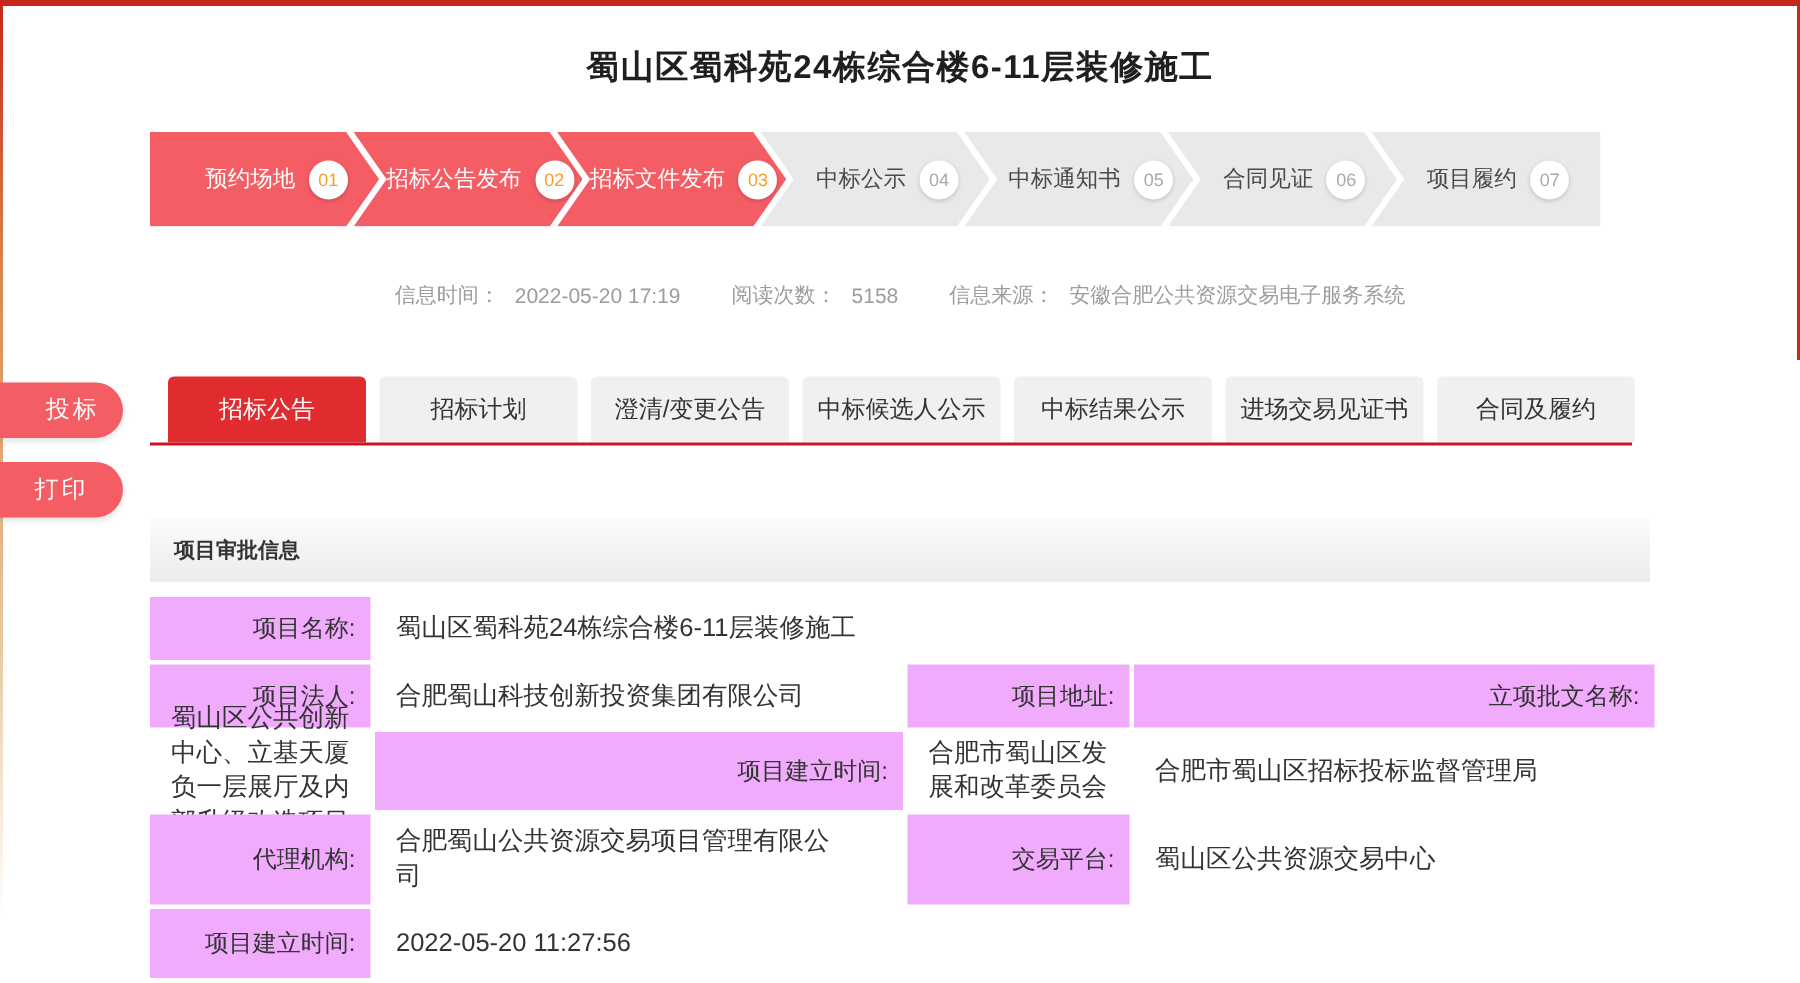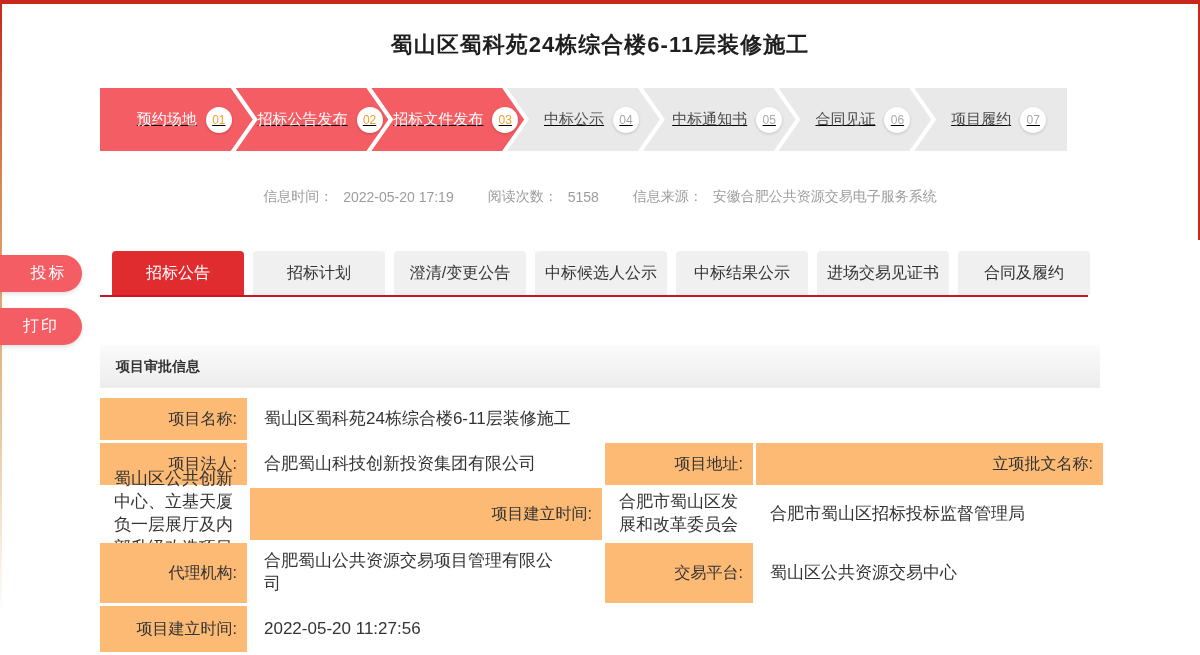--- a/index.html
+++ b/index.html
@@ -9,21 +9,21 @@
   
   .top-bar   { position:absolute; left:0; top:0; width:1200px; height:4px; background:#c9271c; }
   .right-bar { position:absolute; right:0; top:0; width:2px; height:240px; background:#c9271c; }
   .left-bar  { position:absolute; left:0; top:4px; width:2px; height:610px;
                background:linear-gradient(#c9271c 0%, #d98a4e 30%, #e8c9a0 70%, rgba(232,201,160,0)); }
 
   .page-title { position:absolute; left:0; top:30px; width:1200px; text-align:center;
                 font-size:22px; font-weight:bold; color:#1f1f1f; letter-spacing:1px; }
 
   
-  .steps { position:absolute; left:100px; top:88px; width:967px; height:63px; display:flex;text-decoration:underline; }
+  .steps { position:absolute; left:100px; top:88px; width:967px; height:63px; display:flex; }
   .step  { flex:1; height:63px; display:flex; align-items:center; justify-content:center;
            gap:9px; padding-left:16px; background:#e9e9e9; color:#4a4a4a; font-size:15px;
            clip-path:polygon(0 0, calc(100% - 22px) 0, 100% 50%, calc(100% - 22px) 100%, 0 100%, 22px 50%); }
   .step + .step { margin-left:-17px; }
   .step.first { clip-path:polygon(0 0, calc(100% - 22px) 0, 100% 50%, calc(100% - 22px) 100%, 0 100%); }
   .step.last  { clip-path:polygon(0 0, 100% 0, 100% 100%, 0 100%, 22px 50%); }
   .step.active { background:#f45d63; color:#fff; }
   .step-num { width:26px; height:26px; border-radius:50%; background:#fff; color:#a8a8a8;
               font-size:12px; line-height:26px; text-align:center; flex:0 0 26px;
               box-shadow:0 1px 3px rgba(0,0,0,.18); }
@@ -54,21 +54,21 @@
 
   
   .section-hd { position:absolute; left:100px; top:345px; width:1000px; height:43px;
                 background:linear-gradient(#fbfbfb,#ececec); display:flex; align-items:center;
                 padding-left:16px; font-size:14px; font-weight:bold; color:#333; }
 
   
   .tbl { position:absolute; left:100px; top:398px; width:1000px; display:grid;
          grid-template-columns:147px 352px 148px 347px; grid-template-rows:42px 42px 52px 60px 46px;
          gap:3px; font-size:16px; color:#333; }
-  .cell-l { background:#fdba74; display:flex; align-items:center; justify-content:flex-end;
+  .cell-l { background:#f0abfc; display:flex; align-items:center; justify-content:flex-end;
             padding-right:10px; text-align:left; }
   .cell-v { background:#fff; display:flex; align-items:center; padding-left:14px;
             font-size:17px; line-height:1.35; }
   .span3 { grid-column:2 / 5; }
   .narrow { display:inline-block; max-width:302px; }
 </style>
 </head>
 <body>
 
 <div class="top-bar"></div>

